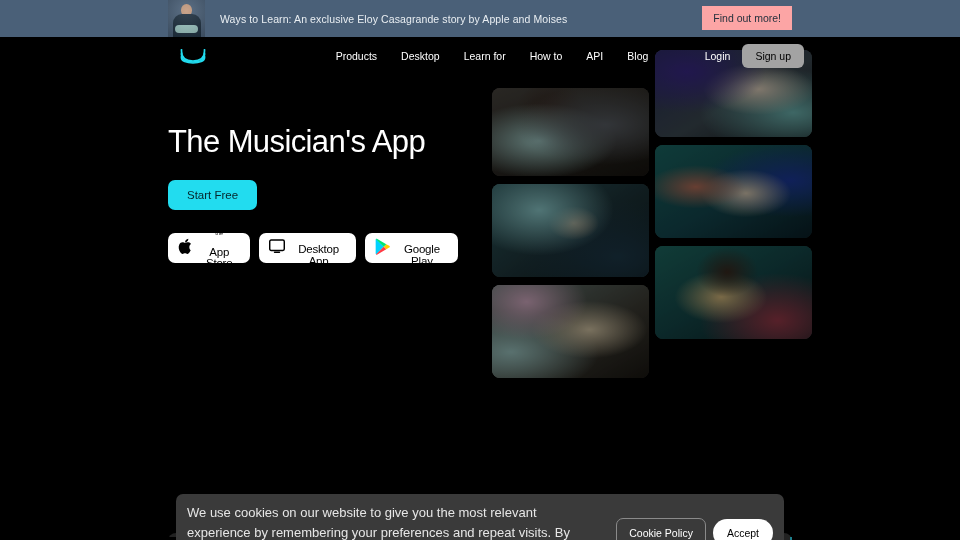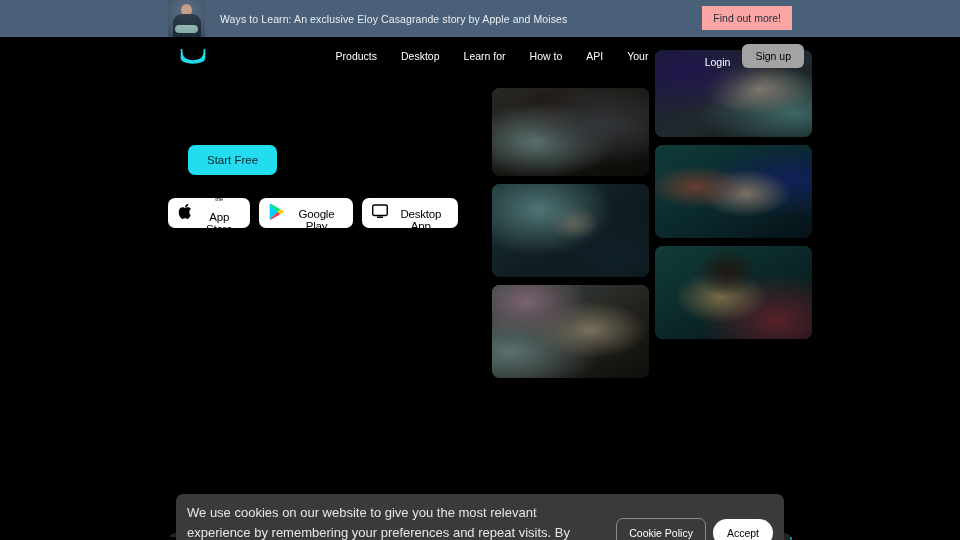--- a/index.html
+++ b/index.html
@@ -65,21 +65,21 @@
   .logo { width: 26px; height: 18px; display: block; }
   .nav-links {
     position: absolute; left: 50%; transform: translateX(-50%);
     display: flex; gap: 24px; align-items: center;
   }
   .nav-link {
     color: #fff; font-size: 10.5px; text-decoration: none; cursor: pointer;
     white-space: nowrap;
   }
   .nav-right {
-    position: absolute; right: 0; display: flex; align-items: flex-end; gap: 6px;
+    position: absolute; right: 0; display: flex; align-items: center; gap: 6px;
   }
   .nav-login { color: #fff; font-size: 10.5px; text-decoration: none; cursor: pointer; padding: 0 6px; }
   .nav-signup {
     background: #a3a3a3; color: #000; border: none; border-radius: 6px;
     font-size: 10.5px; padding: 6px 13px; cursor: pointer;
     font-family: "Liberation Sans", sans-serif;
   }
 
   
   .hero {
@@ -94,21 +94,20 @@
   }
   .hero-sub {
     color: #c8c8c8; font-size: 11.5px; line-height: 1.62; margin-top: 14px;
     width: 280px;
   }
   .hero-cta {
     display: inline-block; margin-top: 20px;
     background: #22dcef; color: #06252b; border: none; border-radius: 7px;
     font-size: 11.5px; padding: 9px 19px; cursor: pointer;
     font-family: "Liberation Sans", sans-serif;
-    margin-left: 20px;
   }
   .store-row { display: flex; gap: 9px; margin-top: 23px; }
   .store-btn {
     background: #fff; border-radius: 7px; height: 30px;
     display: flex; align-items: center; gap: 6px;
     padding: 0 10px; cursor: pointer; border: none;
     font-family: "Liberation Sans", sans-serif;
   }
   .store-txt { display: flex; flex-direction: column; align-items: flex-start; line-height: 1; }
   .store-small { font-size: 5.6px; color: #000; letter-spacing: .1px; }
@@ -205,79 +204,80 @@
           </g>
         </svg>
       </span>
 
       <div class="nav-links">
         <a class="nav-link">Products</a>
         <a class="nav-link">Desktop</a>
         <a class="nav-link">Learn for</a>
         <a class="nav-link">How to</a>
         <a class="nav-link">API</a>
-        <a class="nav-link">Your</a>
+        <a class="nav-link">Blog</a>
       </div>
 
       <div class="nav-right">
         <a class="nav-login">Login</a>
         <button class="nav-signup">Sign up</button>
       </div>
     </div>
   </div>
 
   <div class="hero">
     <div class="hero-inner">
 
       <div class="hero-copy">
+        <h1 class="hero-title">The Musician's App</h1>
         <button class="hero-cta">Start Free</button>
 
         <div class="store-row">
 
           <button class="store-btn">
             <span>
               <svg width="14" height="17" viewBox="0 0 14 17" xmlns="http://www.w3.org/2000/svg">
                 <path fill="#000" d="M11.3 8.9c0-2 1.6-2.9 1.7-3-0.9-1.4-2.4-1.6-2.9-1.6-1.2-0.1-2.4 0.7-3 0.7-0.6 0-1.6-0.7-2.6-0.7C3.2 4.3 2 5.1 1.3 6.4c-1.3 2.3-0.3 5.7 0.9 7.6 0.6 0.9 1.4 1.9 2.4 1.9 0.9 0 1.3-0.6 2.4-0.6 1.1 0 1.4 0.6 2.4 0.6 1 0 1.7-0.9 2.3-1.8 0.7-1 1-2 1-2.1C12.6 11.9 11.3 11.2 11.3 8.9z"></path>
                 <path fill="#000" d="M9.5 3.1c0.5-0.6 0.9-1.5 0.8-2.4C9.5 0.8 8.5 1.3 7.9 2 7.5 2.5 7 3.5 7.1 4.4 8 4.5 8.9 3.9 9.5 3.1z"></path>
               </svg>
             </span>
             <span class="store-txt">
               <span class="store-small">Download on the</span>
               <span class="store-big">App Store</span>
+            </span>
+          </button>
+
+          <button class="store-btn">
+            <span>
+              <svg width="16" height="15" viewBox="0 0 20 18" xmlns="http://www.w3.org/2000/svg">
+                <rect x="0.9" y="0.9" width="18.2" height="13" rx="1.8" fill="none" stroke="#000" stroke-width="1.8"></rect>
+                <rect x="6" y="15.3" width="8" height="1.9" rx="0.9" fill="#000"></rect>
+              </svg>
+            </span>
+            <span class="store-txt">
+              <span class="store-small">Download</span>
+              <span class="store-big">Desktop App</span>
             </span>
           </button>
 
           <button class="store-btn">
             <span>
               <svg width="15" height="17" viewBox="0 0 18 20" xmlns="http://www.w3.org/2000/svg">
                 <path fill="#00d2ff" d="M1.2 0.6C0.9 0.9 0.8 1.3 0.8 1.9v16.2c0 0.6 0.2 1 0.5 1.3l0.1 0.1L10.4 10.3v-0.2L1.3 0.6 1.2 0.6z"></path>
                 <path fill="#ffce00" d="M13.4 13.4l-3-3v-0.2l3-3 0.1 0 3.6 2c1 0.6 1 1.5 0 2.1l-3.6 2.1z"></path>
                 <path fill="#ff3a44" d="M13.5 13.4l-3.1-3.1L1.2 19.5c0.3 0.4 0.9 0.4 1.6 0l10.7-6.1"></path>
                 <path fill="#00e676" d="M13.5 7.2L2.8 1.1C2.1 0.7 1.5 0.8 1.2 1.2l9.2 9.1 3.1-3.1z"></path>
               </svg>
             </span>
             <span class="store-txt">
               <span class="store-small">Get it on</span>
               <span class="store-big">Google Play</span>
             </span>
           </button>
 
-          <button class="store-btn">
-            <span>
-              <svg width="16" height="15" viewBox="0 0 20 18" xmlns="http://www.w3.org/2000/svg">
-                <rect x="0.9" y="0.9" width="18.2" height="13" rx="1.8" fill="none" stroke="#000" stroke-width="1.8"></rect>
-                <rect x="6" y="15.3" width="8" height="1.9" rx="0.9" fill="#000"></rect>
-              </svg>
-            </span>
-            <span class="store-txt">
-              <span class="store-small">Download</span>
-              <span class="store-big">Desktop App</span>
-            </span>
-          </button>
-
         </div>
       </div>
 
       <div class="grid">
 
         <div class="col col-left">
           <div class="ph" style="height:88px">
             <div class="ph-inner" style="background:
                  radial-gradient(ellipse at 72% 42%, #5b6066 0%, rgba(91,96,102,0) 55%),
                  radial-gradient(ellipse at 30% 60%, #a8d4cf 0%, rgba(168,212,207,0) 50%),

